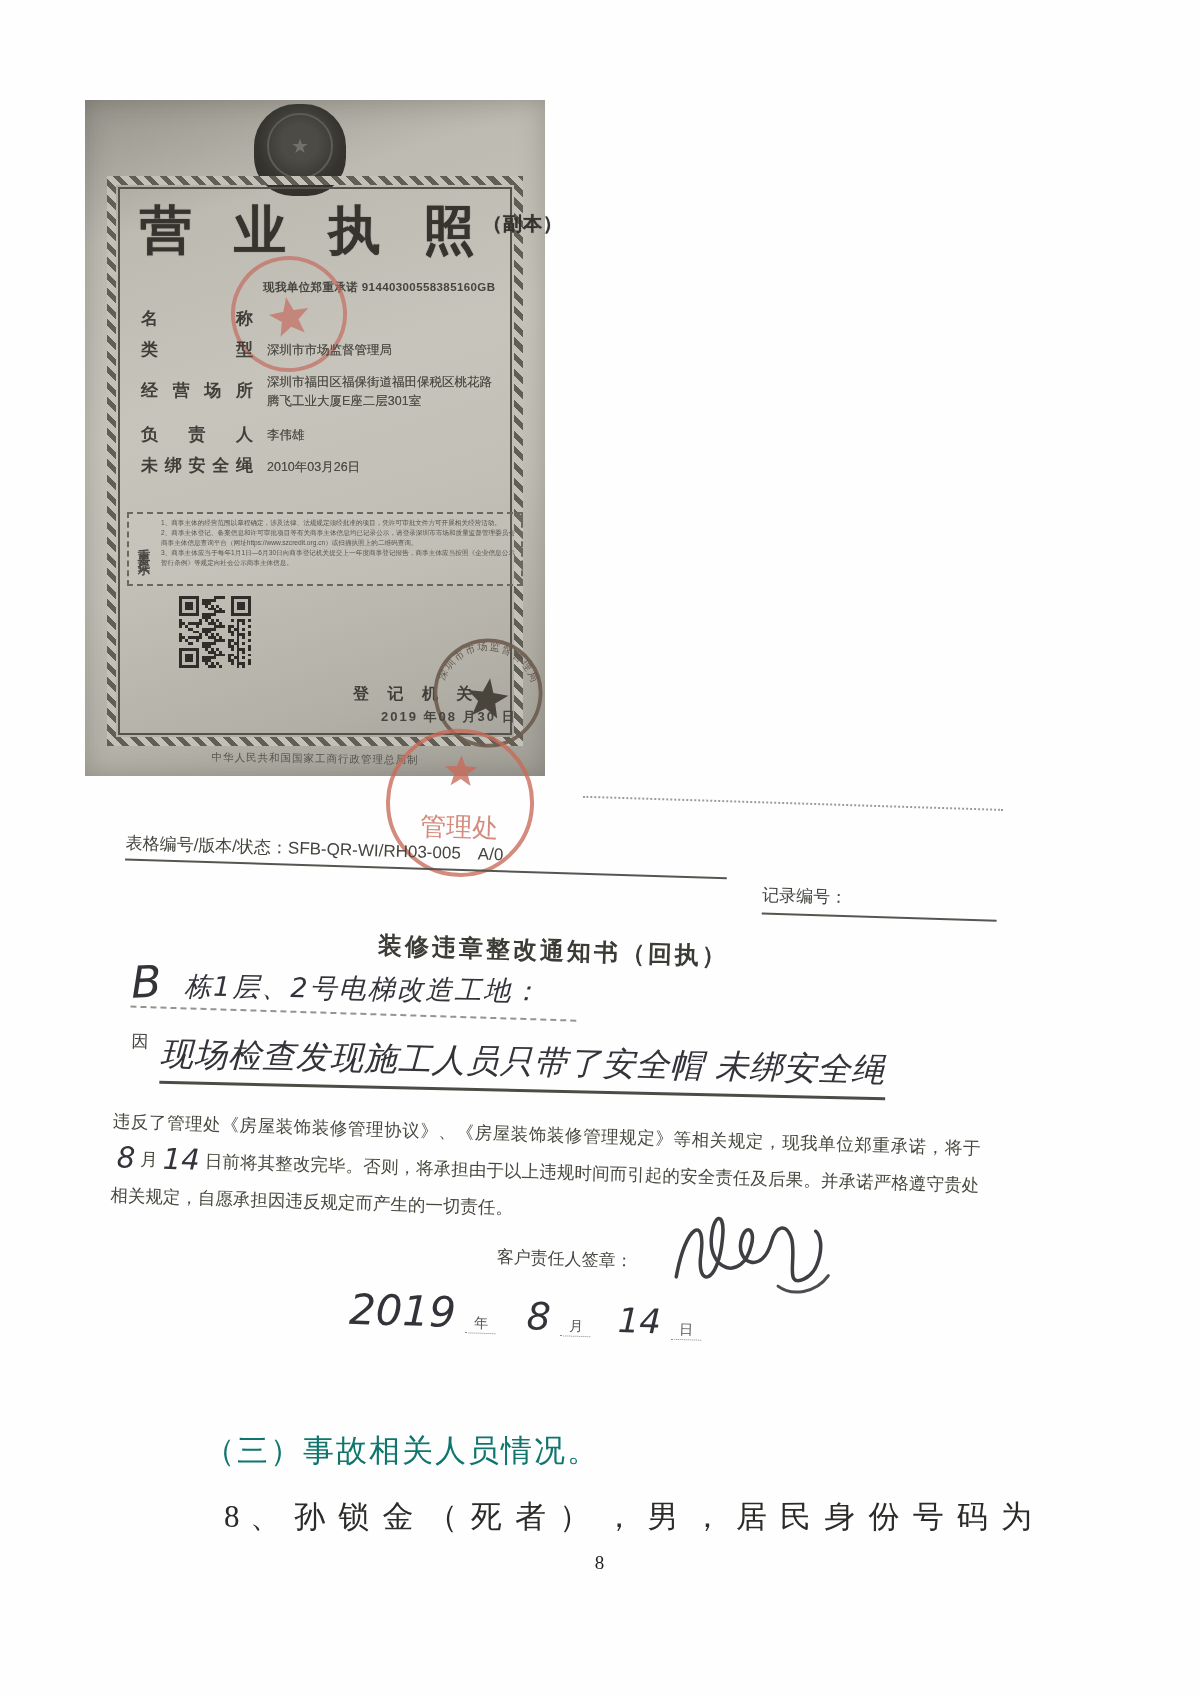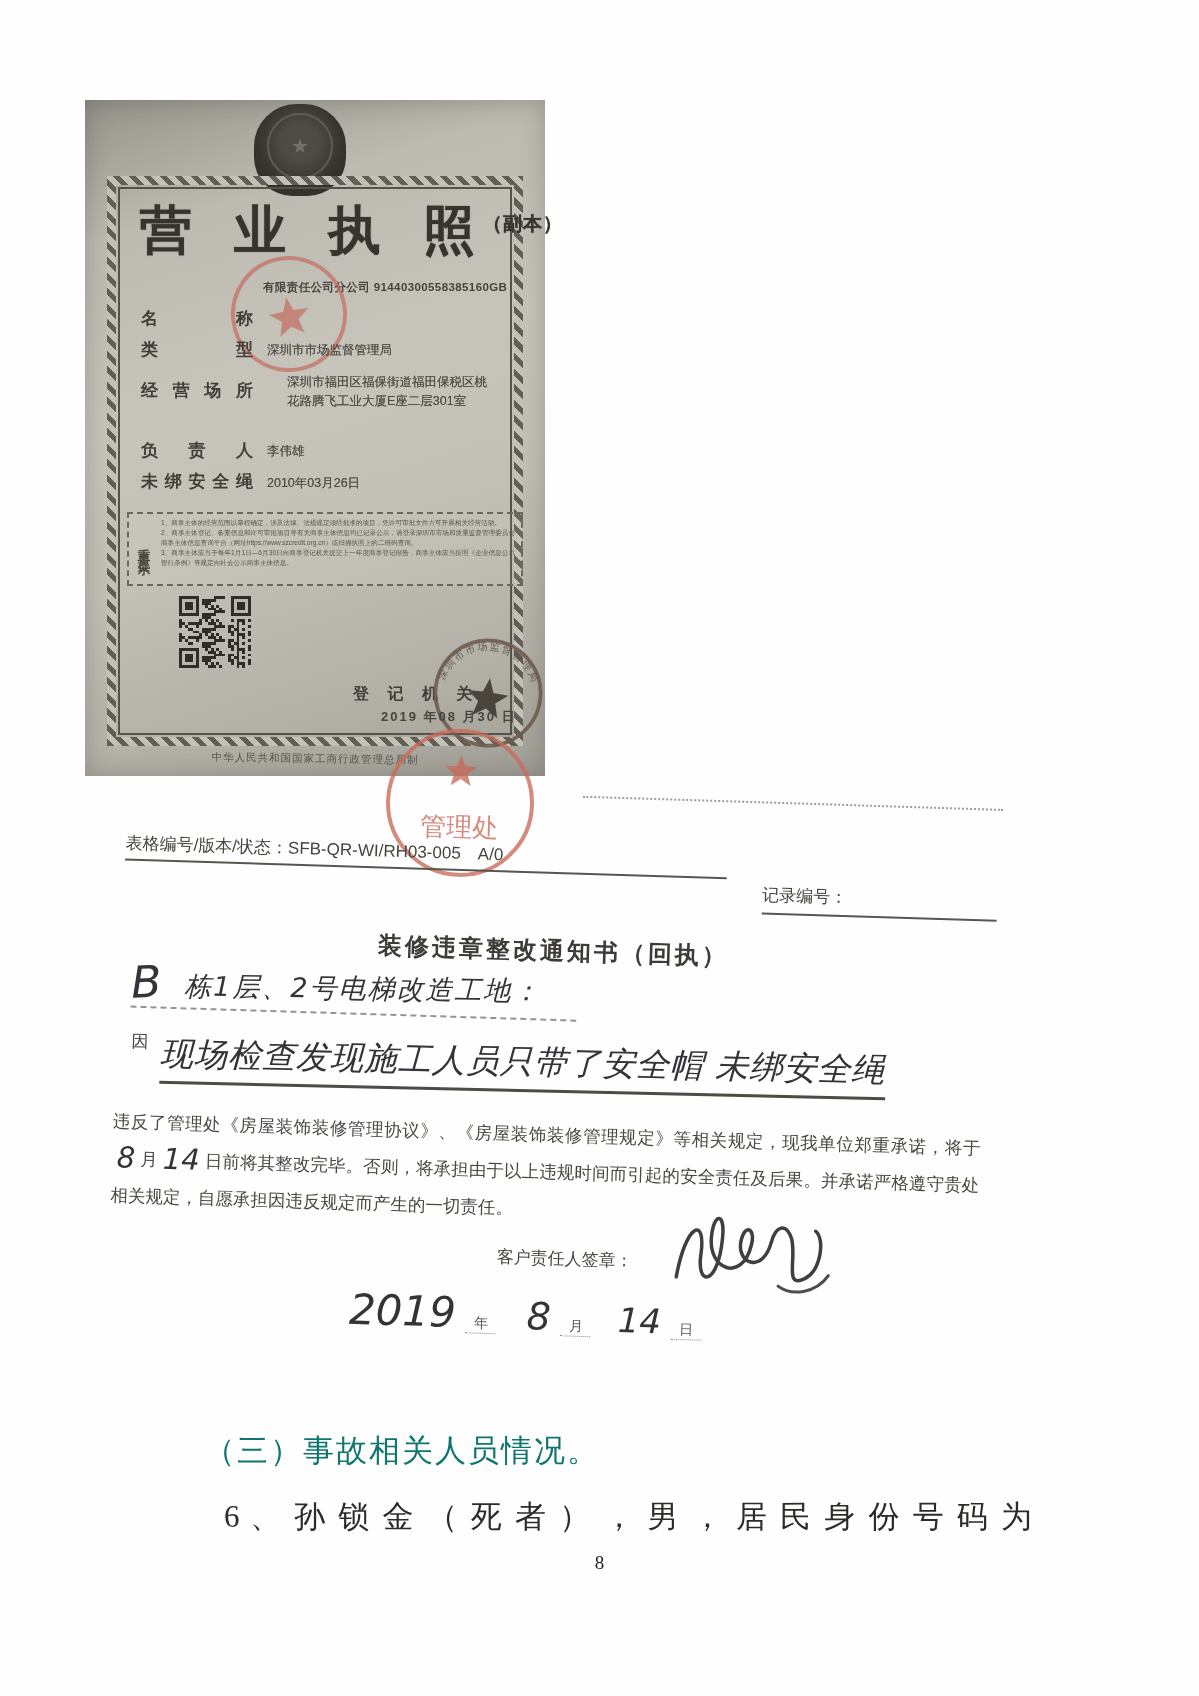--- a/index.html
+++ b/index.html
@@ -20,21 +20,21 @@
   .frame-inner{position:absolute;left:2px;top:2px;right:2px;bottom:2px;border:2px solid #54524b;}
   .lic-title{position:absolute;left:18px;top:96px;width:100%;text-align:right;
     font-size:52px;font-weight:bold;color:#36342f;letter-spacing:14px;text-shadow:0 0 1px rgba(45,44,40,.9);}
   .lic-sub{font-size:19px;font-weight:bold;letter-spacing:1px;vertical-align:18px;margin-left:-6px;}
   .credit{position:absolute;left:178px;top:180px;font-size:11.5px;font-weight:bold;color:#45443f;letter-spacing:.4px;white-space:nowrap;}
   .seal-co{position:absolute;left:142px;top:152px;width:124px;height:124px;opacity:.68;transform:rotate(-10deg);}
   .fields{position:absolute;left:56px;top:208px;width:352px;}
   .frow{display:flex;margin-bottom:9px;align-items:center;}
   .flabel{flex:0 0 112px;font-size:17px;font-weight:bold;color:#3f3e39;text-align:justify;text-align-last:justify;text-justify:inter-character;line-height:1.25;}
   .fval{flex:1;font-size:12.5px;color:#4c4b45;padding-left:14px;line-height:1.55;padding-top:3px;text-shadow:0 0 .5px rgba(70,68,62,.7);}
-  .frow.addr{margin-bottom:28px;gap:20px;}
+  .frow.addr{margin-bottom:12px;}
   .notice{position:absolute;left:42px;top:412px;width:396px;height:74px;border:2px dashed #6b685f;
     display:flex;padding:4px 6px;box-sizing:border-box;background:rgba(255,255,255,.06);}
   .nhead{writing-mode:vertical-lr;font-size:12.5px;font-weight:bold;color:#4a4842;letter-spacing:5px;flex:0 0 20px;text-align:center;}
   .nitems{flex:1;padding-left:6px;}
   .nitem{font-size:6.6px;color:#56544d;line-height:1.5;text-align:justify;}
   .qr{position:absolute;left:94px;top:496px;width:72px;height:72px;}
   .qr svg{width:100%;height:100%;}
   .registrar{position:absolute;left:268px;top:584px;font-size:16px;font-weight:bold;color:#3f3e39;letter-spacing:7px;white-space:nowrap;text-align:right;}
   .seal-reg{position:absolute;left:342px;top:532px;width:122px;height:122px;opacity:.9;transform:rotate(8deg);}
   .issue-date{position:absolute;left:296px;top:608px;font-size:13px;font-weight:bold;color:#45443f;letter-spacing:2px;white-space:nowrap;}
@@ -82,21 +82,21 @@
       <div class="ring">★</div>
     </div>
     <div class="frame">
       <div class="frame-inner"></div>
     </div>
 
     <div class="lic-title">
       <span>营 业 执 照</span><span class="lic-sub">（副本）</span>
     </div>
 
-    <div class="credit">有限责任公司分公司 91440300558385160GB</div>
+    <div class="credit">现我单位郑重承诺 91440300558385160GB</div>
 
     <svg class="seal-co" viewBox="0 0 124 124">
       <circle cx="62" cy="62" r="56" fill="none" stroke="#c4695e" stroke-width="4"></circle>
       <polygon fill="#c4695e" transform="translate(62,66) scale(2.1)" points="0,-10 2.47,-3.4 9.51,-3.09 3.99,1.3 5.88,8.09 0,4.2 -5.88,8.09 -3.99,1.3 -9.51,-3.09 -2.47,-3.4"></polygon>
     </svg>
 
     <div class="fields">
       <div class="frow">
         <span class="flabel">名称</span>
       </div>
@@ -389,16 +389,16 @@
       <span class="hw hwY">2019</span>
       <span class="plab">年</span>
       <span class="hw hwM">8</span>
       <span class="plab">月</span>
       <span class="hw hwD">14</span>
       <span class="plab">日</span>
     </div>
   </div>
 
   <div class="bpara1 serif">（三）事故相关人员情况。</div>
-  <div class="bpara2 serif">6 、 孙 锁 金 （ 死 者 ） ， 男 ， 居 民 身 份 号 码 为</div>
+  <div class="bpara2 serif">8 、 孙 锁 金 （ 死 者 ） ， 男 ， 居 民 身 份 号 码 为</div>
   <div class="pagenum serif">8</div>
 
 </div>
 
 </body></html>

